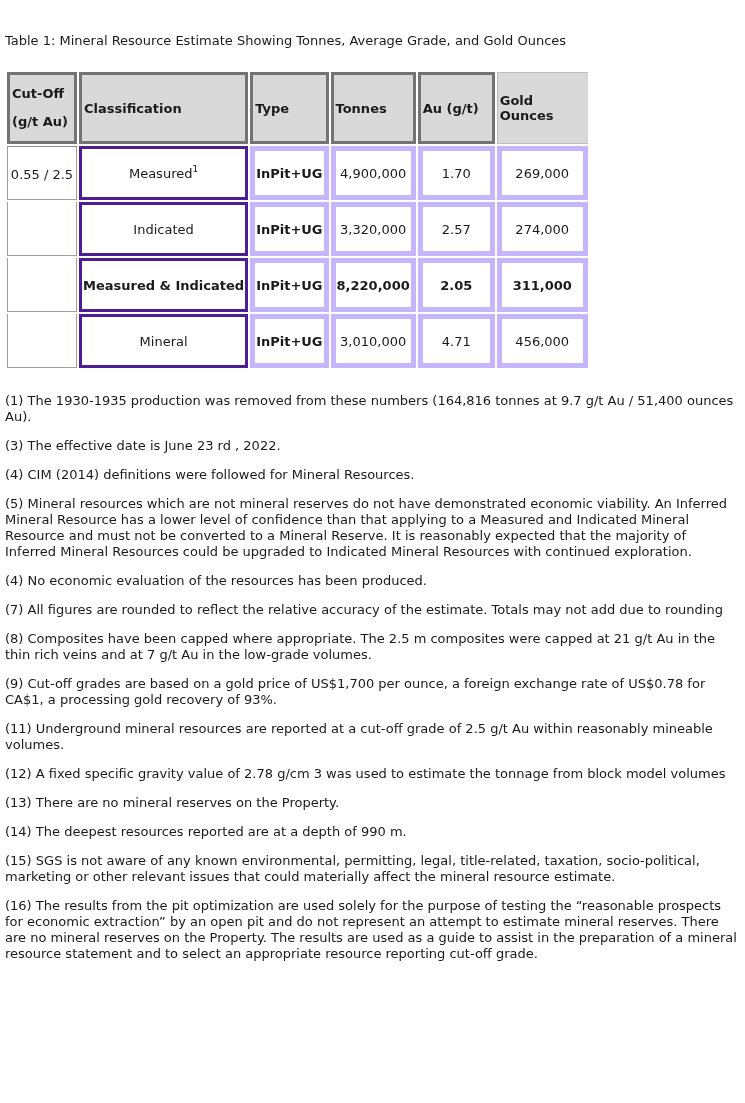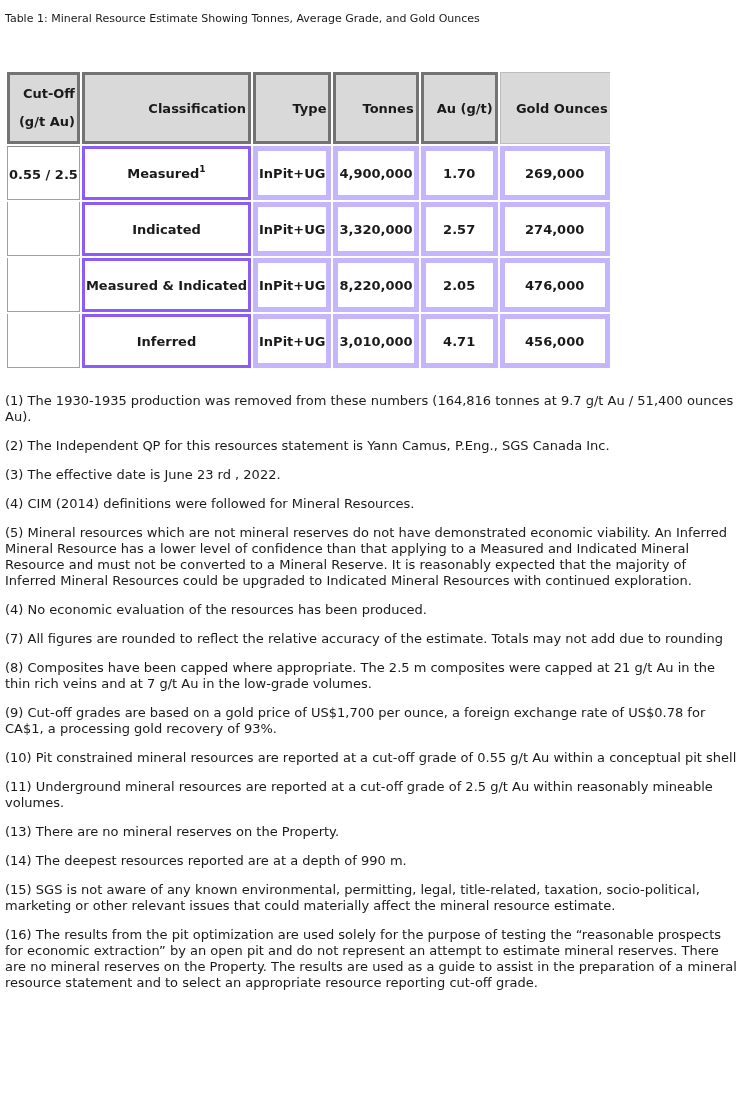--- a/index.html
+++ b/index.html
@@ -1,54 +1,53 @@
 <!DOCTYPE html>
 <html><head>
   <meta charset="utf-8">
   <style>
     html, body { margin: 0; padding: 0; background: #ffffff; }
     body {
       width: 745px; height: 1103px; overflow: hidden; position: relative;
       font-family: "DejaVu Sans", sans-serif; color: #1a1a1a;
     }
     .caption {
-      position: absolute; left: 5px; top: 12px;
-      font-size: 11px; letter-spacing: 0;
+      position: absolute; left: 5px; top: 33px;
+      font-size: 13px; letter-spacing: 0;
     }
     table.res {
       position: absolute; left: 5px; top: 70px;
       border-collapse: separate; border-spacing: 2px;
       font-size: 13px;
     }
     table.res th {
       background: #d9d9d9;
       border: 3px solid #737373;
       font-weight: bold;
-      text-align: right;
+      text-align: left;
       height: 72px;
       padding: 0 2px;
       box-sizing: border-box;
     }
     table.res th.cutoff { width: 70px; line-height: 28px; }
     table.res th.cls { width: 165px; margin-left: 32px; }
     table.res th.type { width: 72px; }
     table.res th.ton { width: 79px; }
     table.res th.au { width: 77px; }
     table.res th.oz {
-      width: 110px; border: 1px solid #bdbdbd; border-right: none;
+      width: 91px; border: 1px solid #bdbdbd; border-right: none;
     }
     table.res td {
       text-align: center; height: 54px; box-sizing: border-box; padding: 12px 1px;
       white-space: nowrap;
-      font-weight: bold;
     }
     td.cut { border: 1px solid #a0a0a0; border-top: 1px solid #8a8a8a; vertical-align: top; padding-top: 20px !important; }
     td.cut.empty { border-top: none; border-bottom: 1px solid #a0a0a0; }
     td.cut.cont { border-top: none; }
-    td.cls { border: 3px solid #8b5cf6; }
+    td.cls { border: 3px solid #4c1d95; }
     td.blk { border: 5px solid #c4b5fd; }
     td.bold { font-weight: bold; }
     sup { font-size: 9px; vertical-align: 6px; line-height: 0; }
     .notes {
       position: absolute; left: 5px; top: 393px; width: 733px;
       font-size: 13px; line-height: 16px;
     }
     .note { margin: 0 0 13px 0; }
   </style>
 </head>
@@ -86,42 +85,41 @@
       <td class="blk">3,320,000</td>
       <td class="blk">2.57</td>
       <td class="blk">274,000</td>
     </tr>
     <tr>
       <td class="cut empty cont"></td>
       <td class="cls bold">Measured &amp; Indicated</td>
       <td class="blk bold">InPit+UG</td>
       <td class="blk bold">8,220,000</td>
       <td class="blk bold">2.05</td>
-      <td class="blk bold">476,000</td>
+      <td class="blk bold">311,000</td>
     </tr>
     <tr>
       <td class="cut empty cont"></td>
-      <td class="cls">Inferred</td>
+      <td class="cls">Mineral</td>
       <td class="blk bold">InPit+UG</td>
       <td class="blk">3,010,000</td>
       <td class="blk">4.71</td>
       <td class="blk">456,000</td>
     </tr>
   </tbody>
 </table>
 
 <div class="notes">
   <p class="note">(1)  The 1930-1935 production was removed from these numbers (164,816 tonnes at 9.7 g/t Au / 51,400 ounces Au).</p>
-  <p class="note">(2)  The Independent QP for this resources statement is Yann Camus, P.Eng., SGS Canada Inc.</p>
   <p class="note">(3)  The effective date is June 23 rd , 2022.</p>
   <p class="note">(4)  CIM (2014) definitions were followed for Mineral Resources.</p>
   <p class="note">(5)  Mineral resources which are not mineral reserves do not have demonstrated economic viability. An Inferred Mineral Resource has a lower level of confidence than that applying to a Measured and Indicated Mineral Resource and must not be converted to a Mineral Reserve. It is reasonably expected that the majority of Inferred Mineral Resources could be upgraded to Indicated Mineral Resources with continued exploration.</p>
   <p class="note">(4)  No economic evaluation of the resources has been produced.</p>
   <p class="note">(7)  All figures are rounded to reflect the relative accuracy of the estimate. Totals may not add due to rounding</p>
   <p class="note">(8)  Composites have been capped where appropriate. The 2.5 m composites were capped at 21 g/t Au in the thin rich veins and at 7 g/t Au in the low-grade volumes.</p>
   <p class="note">(9)  Cut-off grades are based on a gold price of US$1,700 per ounce, a foreign exchange rate of US$0.78 for CA$1, a processing gold recovery of 93%.</p>
-  <p class="note">(10)  Pit constrained mineral resources are reported at a cut-off grade of 0.55 g/t Au within a conceptual pit shell</p>
   <p class="note">(11)  Underground mineral resources are reported at a cut-off grade of 2.5 g/t Au within reasonably mineable volumes.</p>
+  <p class="note">(12)  A fixed specific gravity value of 2.78 g/cm 3  was used to estimate the tonnage from block model volumes</p>
   <p class="note">(13)  There are no mineral reserves on the Property.</p>
   <p class="note">(14)  The deepest resources reported are at a depth of 990 m.</p>
   <p class="note">(15)  SGS is not aware of any known environmental, permitting, legal, title-related, taxation, socio-political, marketing or other relevant issues that could materially affect the mineral resource estimate.</p>
   <p class="note">(16)  The results from the pit optimization are used solely for the purpose of testing the “reasonable prospects for economic extraction” by an open pit and do not represent an attempt to estimate mineral reserves. There are no mineral reserves on the Property. The results are used as a guide to assist in the preparation of a mineral resource statement and to select an appropriate resource reporting cut-off grade.</p>
 </div>
 
 </body></html>

